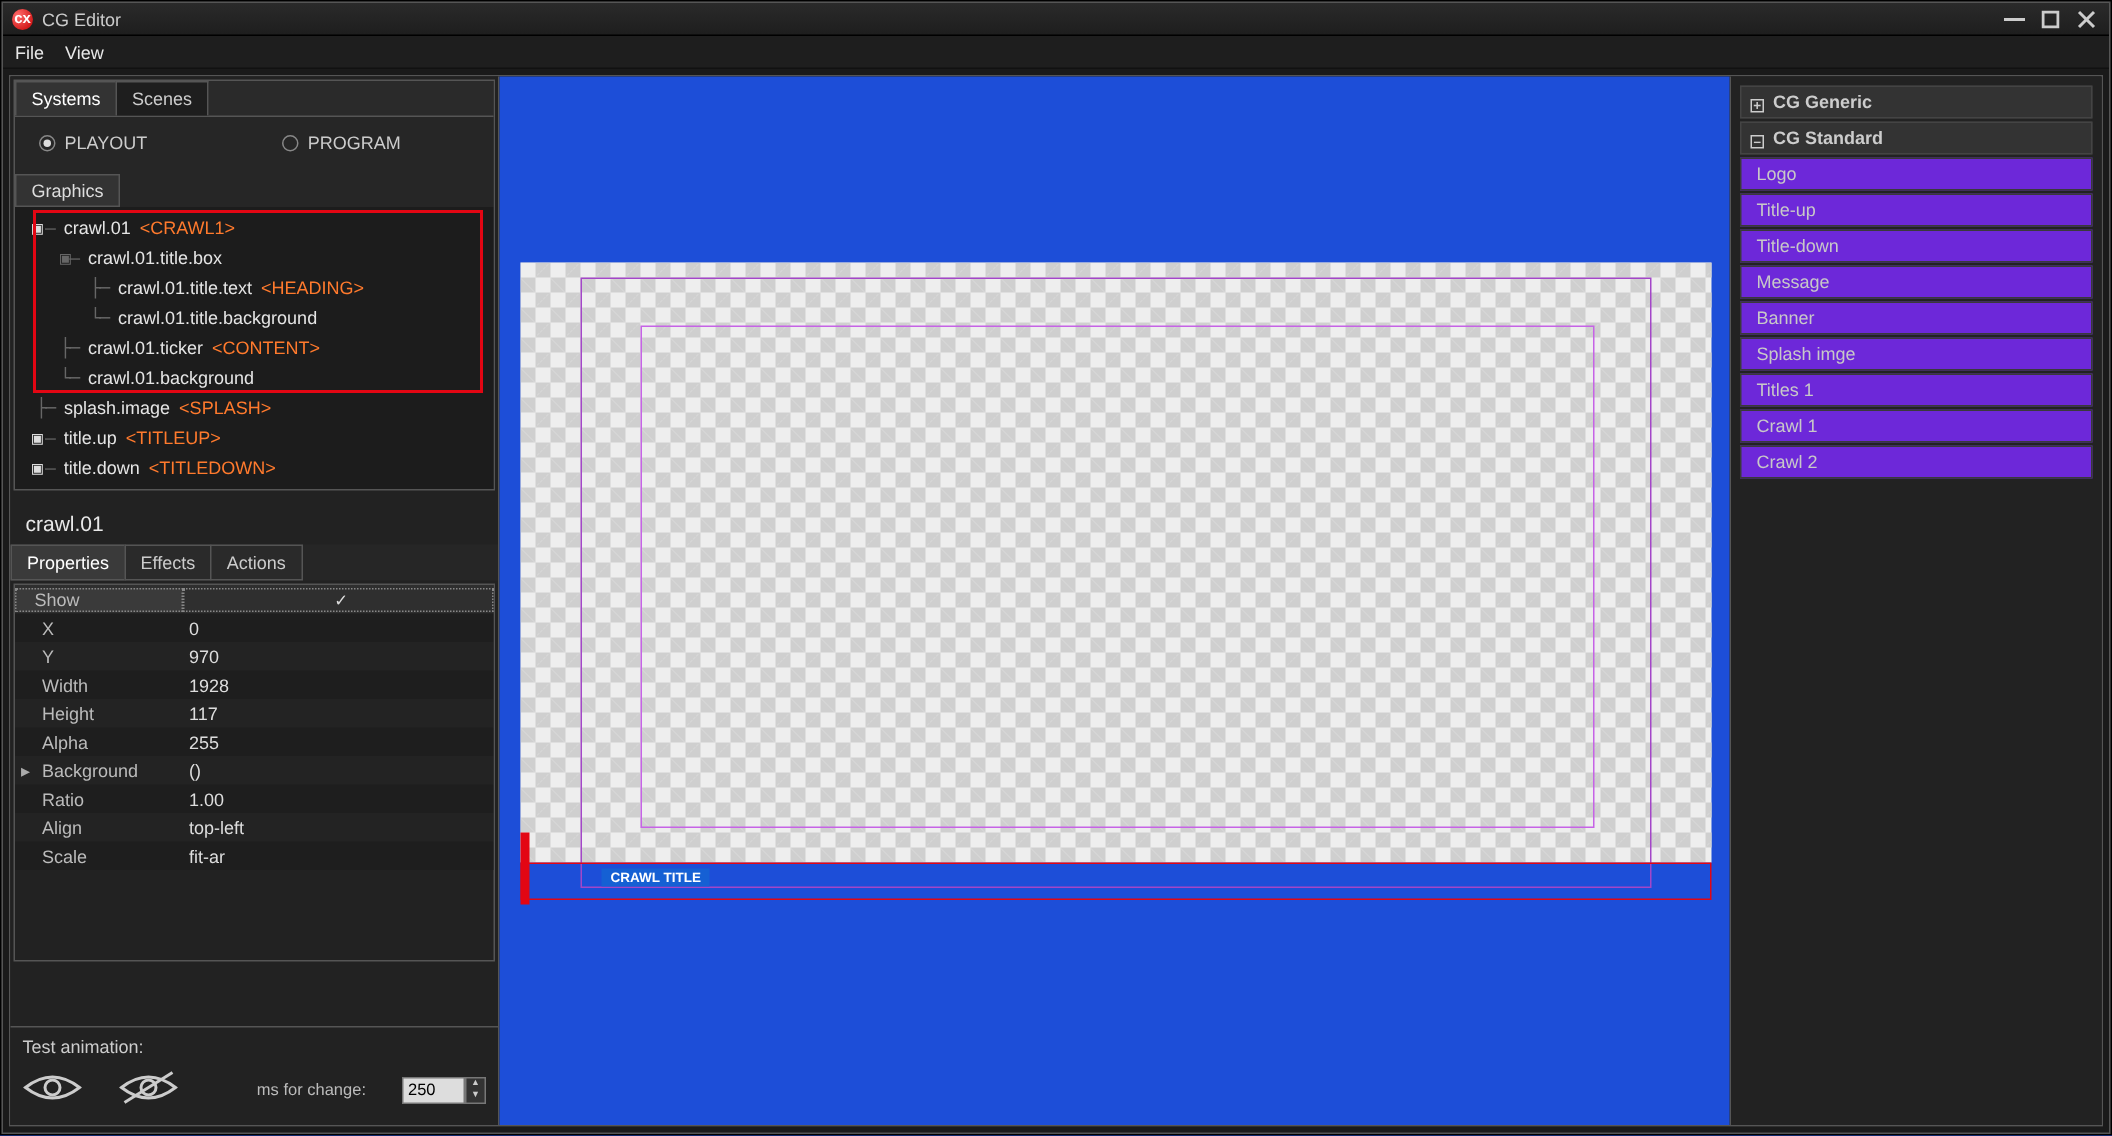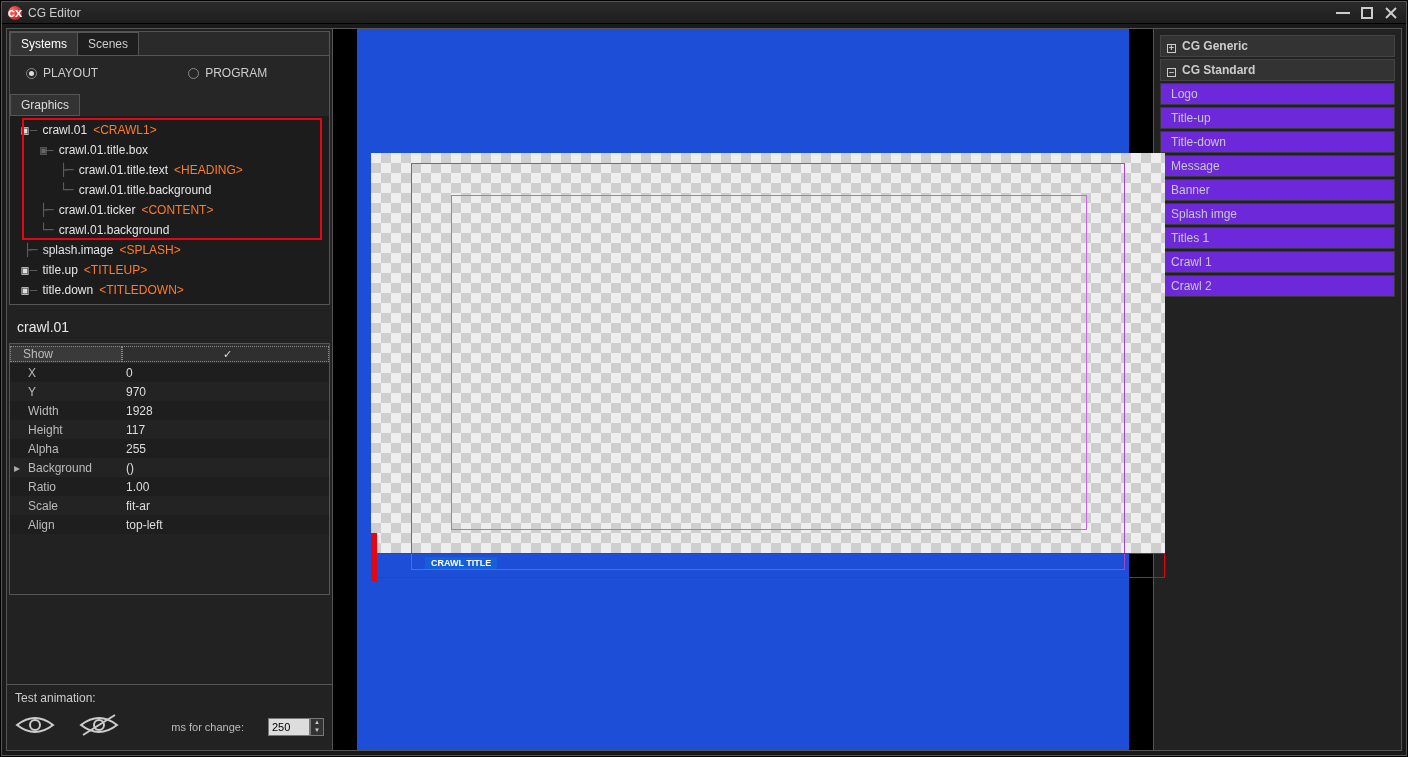--- a/index.html
+++ b/index.html
@@ -1,26 +1,26 @@
 <!DOCTYPE html>
 <html><head>
 <meta charset="utf-8">
 <style>
 * { margin: 0; padding: 0; box-sizing: border-box; font-family: "Segoe UI", Tahoma, sans-serif; font-size: 12px; color: #ccc; user-select: none; }
 body { background: #000; width: 1408px; height: 757px; overflow: hidden; }
 
 .window { border: 1px solid #555; width: 1406px; height: 755px; margin: 1px; background: #1a1a1a; display: flex; flex-direction: column; }
 .titlebar { height: 22px; background: linear-gradient(#2a2a2a,#1e1e1e); display: flex; align-items: center; padding: 0 6px; border-bottom: 1px solid #000; }
-.titlebar .app-icon { width: 14px; height: 14px; border-radius: 50%; background: radial-gradient(circle at 30% 30%, #ff6b6b, #c40000); margin-right: 6px; display:flex; align-items:center; justify-content:center; color:#fff; font-size:13px; font-weight:bold;}
+.titlebar .app-icon { width: 14px; height: 14px; border-radius: 50%; background: radial-gradient(circle at 30% 30%, #ff6b6b, #c40000); margin-right: 6px; display:flex; align-items:center; justify-content:center; color:#fff; font-size:10px; font-weight:bold;}
 .titlebar .ctrls { margin-left: auto; display:flex; gap:6px; }
 .titlebar .ctrls div { width:18px; height:14px; display:flex; align-items:center; justify-content:center; color:#ccc; font-weight:bold;}
 .menubar { height: 22px; background: #1e1e1e; display:flex; align-items:center; padding: 0 8px; gap: 14px; border-bottom:1px solid #111;}
 .menubar span { color:#e8e8e8; }
 
-.body { flex:1; display:flex; border:1px solid #555; margin:4px; background:#000;gap:24px; }
+.body { flex:1; display:flex; border:1px solid #555; margin:4px; background:#000; }
 
 .left { width: 326px; background:#222; border-right:1px solid #555; display:flex; flex-direction:column; }
 .left-inner { border:1px solid #555; margin:2px; flex:0 0 auto; display:flex; flex-direction:column; }
 .tabs { display:flex; background:#2a2a2a; border-bottom:1px solid #555;}
 .tab { padding:4px 10px; border:1px solid #555; border-bottom:none; background:#1e1e1e; color:#ccc; margin-right:-1px;}
 .tab.active { background:#333; color:#fff;}
 .radio-row { display:flex; align-items:center; padding:10px 16px; gap: 90px; background:#262626;}
 .radio { display:flex; align-items:center; gap:6px; color:#aaa;}
 .radio .dot { width:11px;height:11px;border-radius:50%;border:1px solid #888;display:inline-block;}
 .radio.selected .dot::after{content:"";display:block;width:5px;height:5px;background:#ddd;border-radius:50%;margin:2px;}
@@ -104,20 +104,24 @@
         </div>
       <div>
           <svg width="12" height="12">
             <line x1="1" y1="1" x2="11" y2="11" stroke="#ccc" stroke-width="2"></line>
             <line x1="11" y1="1" x2="1" y2="11" stroke="#ccc" stroke-width="2"></line>
           </svg>
         </div>
     </div>
   </div>
 
+  <div class="menubar">
+    <span>File</span>
+    <span>View</span>
+  </div>
 
   <div class="body">
 
     <div class="left">
       <div class="left-inner">
         <div class="tabs">
           <div class="tab active">Systems</div>
           <div class="tab">Scenes</div>
         </div>
         <div class="radio-row">
@@ -180,20 +184,25 @@
             <span class="exp" style="margin-left:6px">▣</span>
             <span class="conn">—&nbsp;</span>
             <span class="lbl">title.down</span>
             <span class="tag">&lt;TITLEDOWN&gt;</span>
           </div>
         </div>
       </div>
 
       <div class="sel-label">crawl.01</div>
 
+      <div class="prop-tabs">
+        <div class="ptab active">Properties</div>
+        <div class="ptab">Effects</div>
+        <div class="ptab">Actions</div>
+      </div>
 
       <div class="prop-table">
         <div class="prow header">
           <div class="pk">Show</div>
           <div class="pv"><span class="check"></span></div>
         </div>
         <div class="prow">
             <div class="pk">X</div>
             <div class="pv">0</div>
           </div>
@@ -216,26 +225,26 @@
         <div class="prow">
             <div class="chev">▸</div>
             <div class="pk" style="padding-left:4px;width:98px">Background</div>
             <div class="pv">()</div>
           </div>
         <div class="prow">
             <div class="pk">Ratio</div>
             <div class="pv">1.00</div>
           </div>
         <div class="prow">
+            <div class="pk">Align</div>
+            <div class="pv">top-left</div>
+          </div>
+        <div class="prow">
             <div class="pk">Scale</div>
             <div class="pv">fit-ar</div>
-          </div>
-        <div class="prow">
-            <div class="pk">Align</div>
-            <div class="pv">top-left</div>
           </div>
         <div style="height:60px"></div>
       </div>
 
       <div class="test-anim">
         <div>Test animation:</div>
         <div class="row">
           <div class="eye">
             <svg width="40" height="24" viewBox="0 0 40 24">
                 <path d="M2 12 Q20 -2 38 12 Q20 26 2 12 Z"></path>

